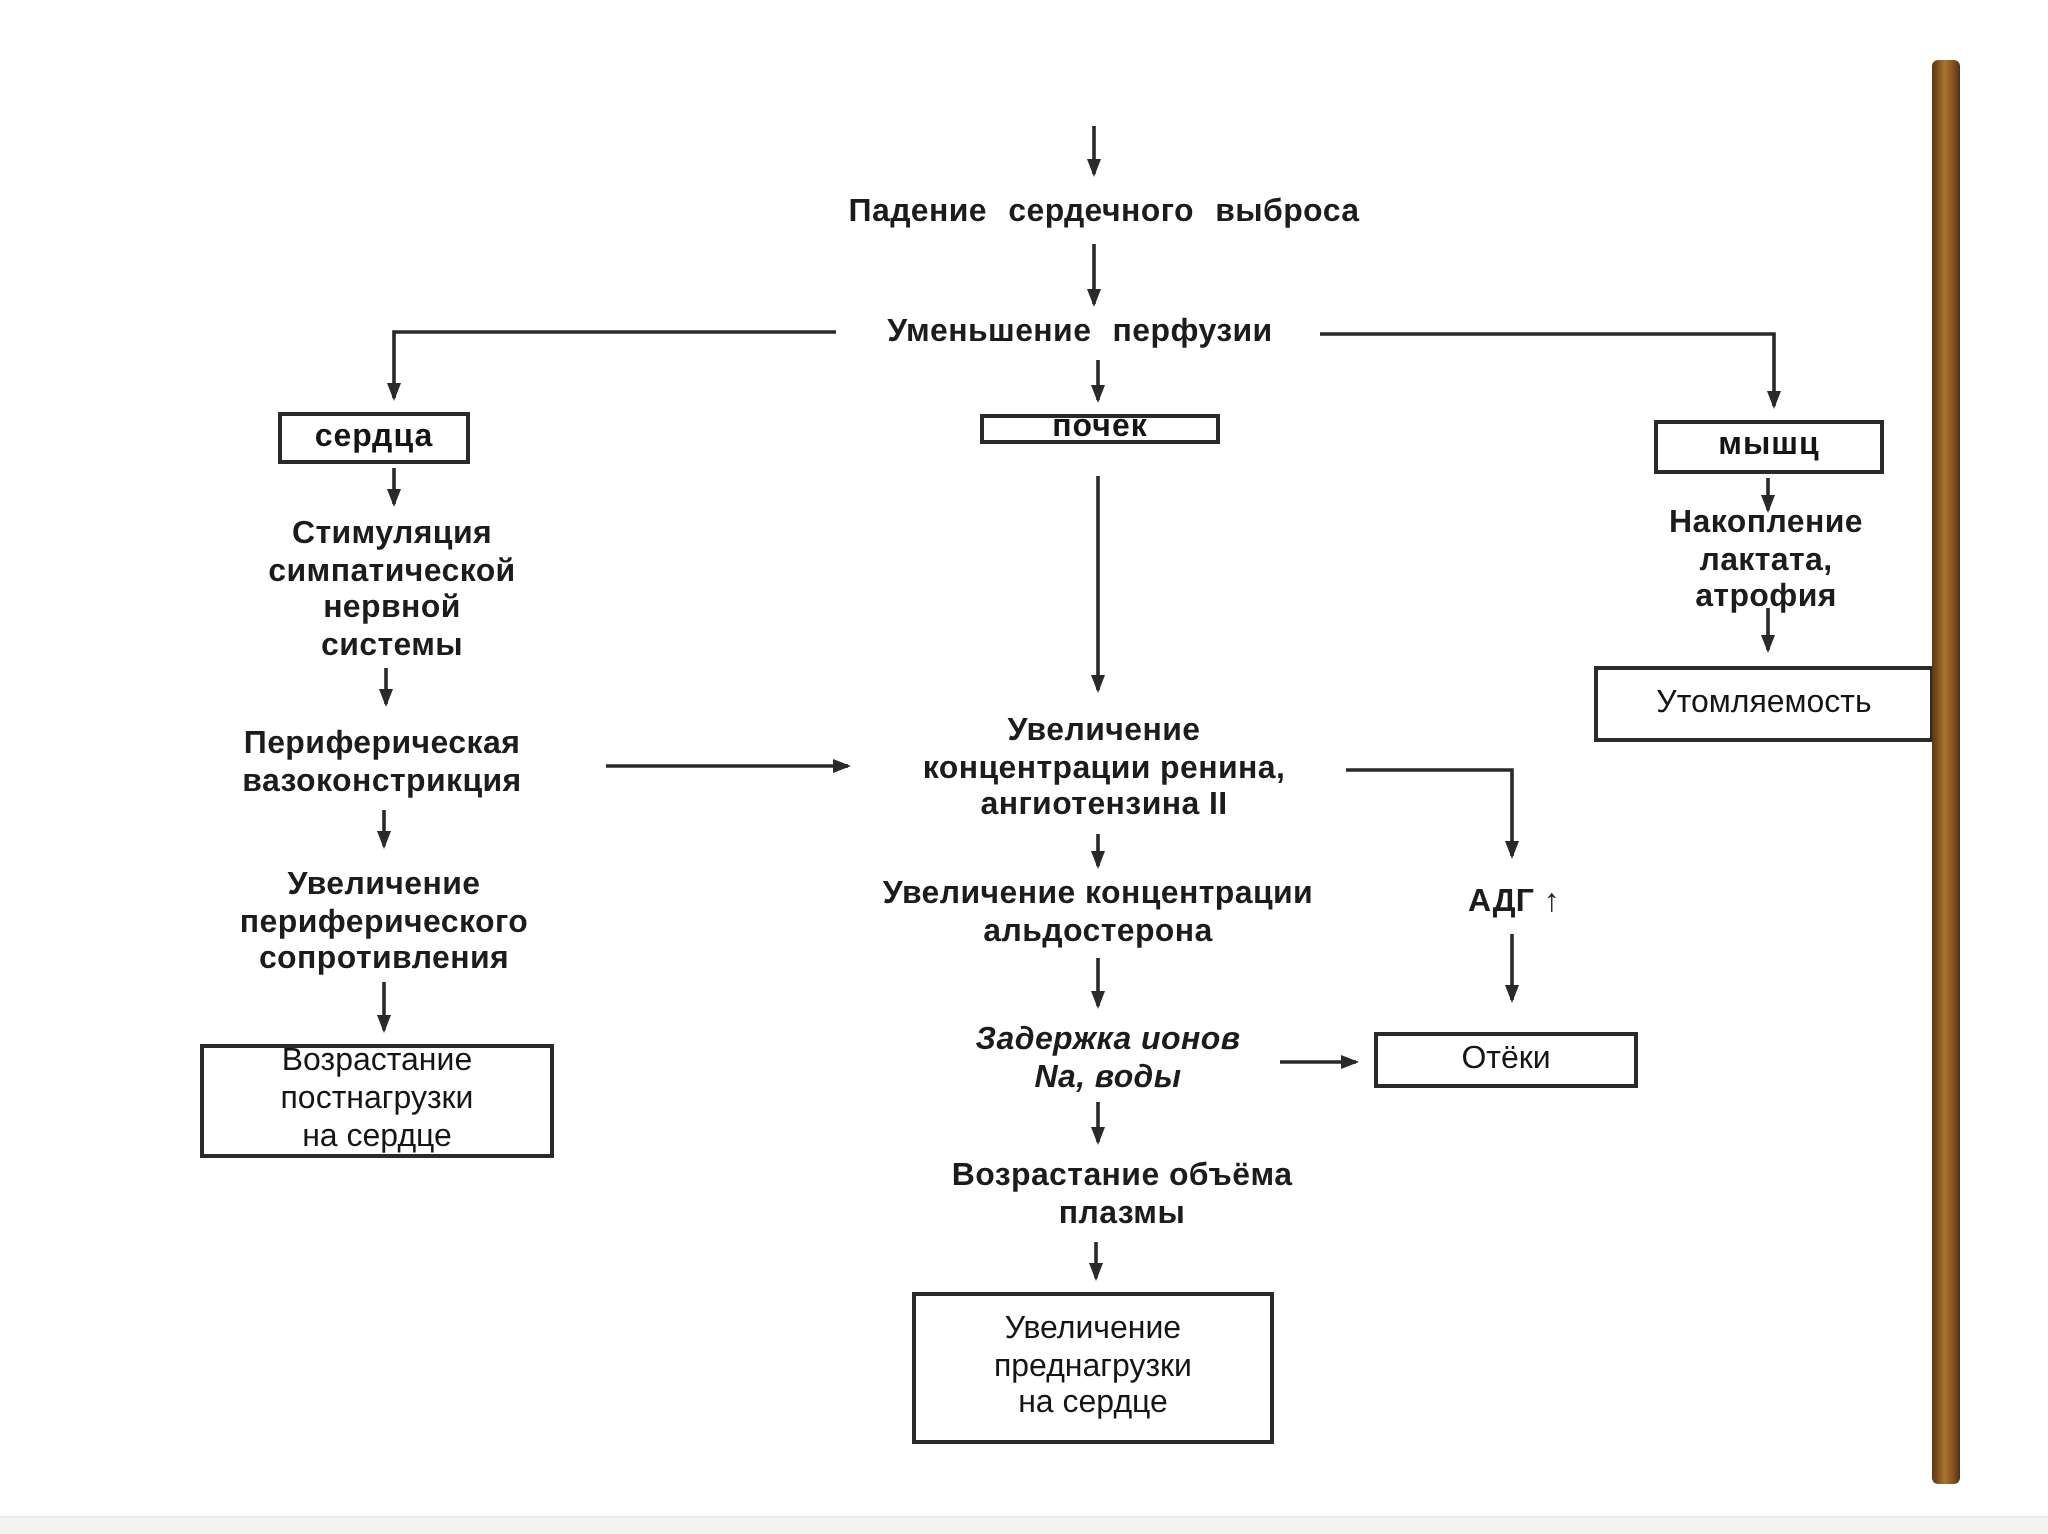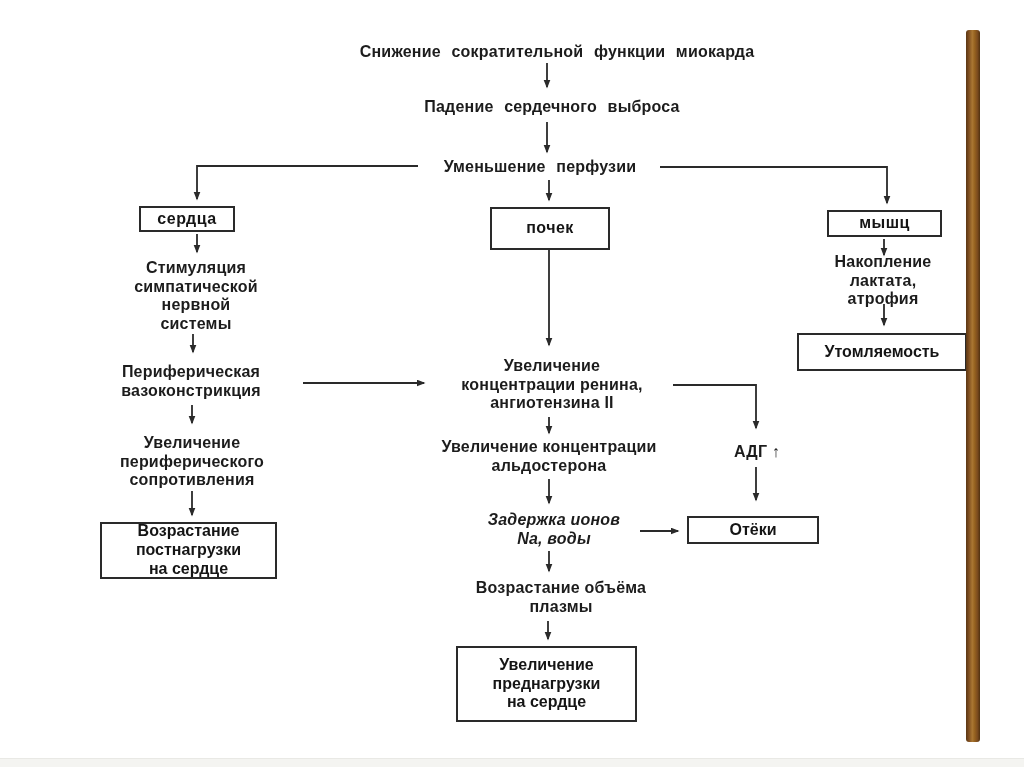--- a/index.html
+++ b/index.html
@@ -29,21 +29,21 @@
     box-sizing:border-box;
     border:2px solid #2a2a2a;
     background:#fff;
     display:flex;
     align-items:center;
     justify-content:center;
     text-align:center;
     white-space:pre-line;
     line-height:1.18;
     font-size:16px;
-    font-weight:700;
+    font-weight:400;
     color:#151515;
   }
   .bhdr{font-weight:700;letter-spacing:.5px;}
   .wood-bar{
     position:absolute;
     left:966px;top:30px;width:14px;height:712px;
     border-radius:3px;
     background:linear-gradient(90deg,#5a3714 0%,#7b4b1e 18%,#aa7733 45%,#96621f 62%,#7b4b1e 82%,#4f300f 100%);
   }
   .bottom-band{
@@ -81,21 +81,20 @@
       <line x1="640" y1="531" x2="678" y2="531" marker-end="url(#arw)"></line>
       <line x1="549" y1="417" x2="549" y2="433" marker-end="url(#arw)"></line>
       <line x1="549" y1="479" x2="549" y2="503" marker-end="url(#arw)"></line>
       <line x1="549" y1="551" x2="549" y2="571" marker-end="url(#arw)"></line>
       <line x1="548" y1="621" x2="548" y2="639" marker-end="url(#arw)"></line>
       <line x1="884" y1="239" x2="884" y2="255" marker-end="url(#arw)"></line>
       <line x1="884" y1="304" x2="884" y2="325" marker-end="url(#arw)"></line>
     </g>
   </svg>
 
-  <div class="tnode wide" style="left:557px;top:52px;">Снижение  сократительной  функции  миокарда</div>
   <div class="tnode wide" style="left:536px;top:107px;margin-left:16px;">Падение  сердечного  выброса</div>
   <div class="tnode wide" style="left:540px;top:167px;">Уменьшение  перфузии</div>
   <div class="tnode" style="left:196px;top:296px;">Стимуляция
 симпатической
 нервной
 системы</div>
   <div class="tnode" style="left:191px;top:382px;">Периферическая
 вазоконстрикция</div>
   <div class="tnode" style="left:192px;top:462px;">Увеличение
 периферического
@@ -107,21 +106,21 @@
 альдостерона</div>
   <div class="tnode" style="left:554px;top:530px;font-style:italic;">Задержка ионов
 Na, воды</div>
   <div class="tnode" style="left:561px;top:598px;">Возрастание объёма
 плазмы</div>
   <div class="tnode" style="left:883px;top:281px;">Накопление лактата,
 атрофия</div>
   <div class="tnode" style="left:757px;top:452px;">АДГ ↑</div>
 
   <div class="bnode bhdr" style="left:139px;top:206px;width:96px;height:26px;">сердца</div>
-  <div class="bnode bhdr" style="left:490px;top:207px;width:120px;height:43px;">почек</div>
+  <div class="bnode bhdr" style="left:490px;top:207px;width:120px;height:15px;">почек</div>
   <div class="bnode bhdr" style="left:827px;top:210px;width:115px;height:27px;">мышц</div>
   <div class="bnode" style="left:100px;top:522px;width:177px;height:57px;">Возрастание
 постнагрузки
 на сердце</div>
   <div class="bnode" style="left:456px;top:646px;width:181px;height:76px;">Увеличение
 преднагрузки
 на сердце</div>
   <div class="bnode" style="left:797px;top:333px;width:170px;height:38px;">Утомляемость</div>
   <div class="bnode" style="left:687px;top:516px;width:132px;height:28px;">Отёки</div>
 

